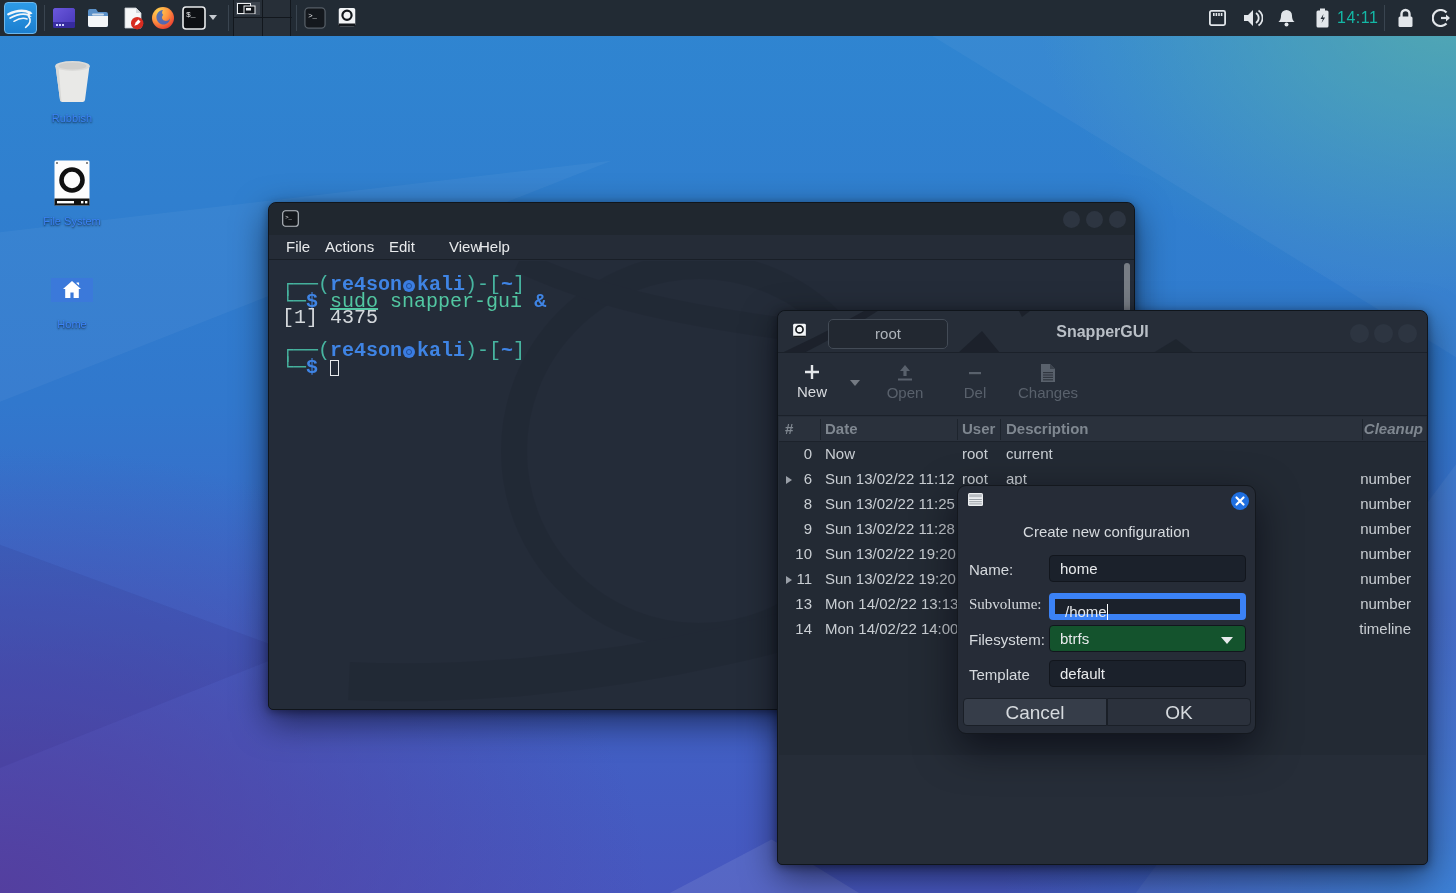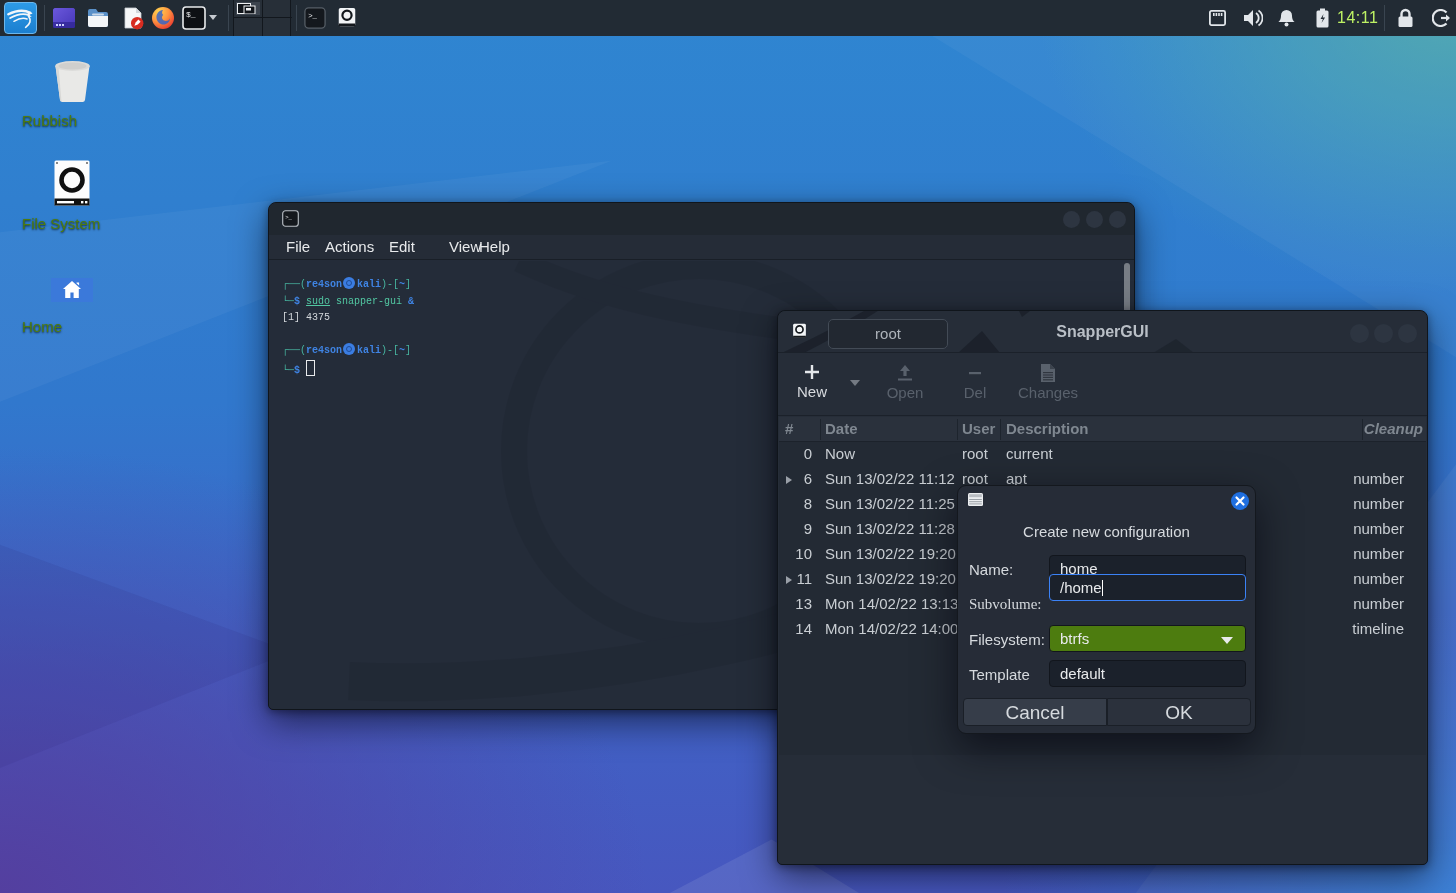--- a/index.html
+++ b/index.html
@@ -9,33 +9,33 @@
     radial-gradient(600px 420px at 100% 0%, rgba(80,172,168,0.85), rgba(80,172,168,0) 70%),
     radial-gradient(700px 430px at 100% 100%, rgba(45,130,215,0.8), rgba(45,130,215,0) 65%),
     radial-gradient(900px 620px at 0% 100%, rgba(84,62,158,0.97), rgba(84,62,158,0) 72%),
     linear-gradient(180deg, #2f86d1 0%, #3178cd 45%, #3f63c6 75%, #4757bf 100%);
 }
 .facet { position:absolute; inset:0; }
 
 #panel { position:absolute; left:0; top:0; width:1456px; height:36px; background:#222b34; z-index:50; }
 .psep { position:absolute; top:5px; width:1px; height:26px; background:#3a4550; }
 .picon { position:absolute; top:6px; }
-#clock { position:absolute; left:1337px; top:9px; color:#bef264; font-size:16px; letter-spacing:0.5px; }
-
-.dlabel { position:absolute; color:#4d7c0f; font-size:15px; text-shadow:0 1px 2px rgba(0,0,0,0.75); }
+#clock { position:absolute; left:1337px; top:9px; color:#14b8a6; font-size:16px; letter-spacing:0.5px; }
+
+.dlabel { position:absolute; color:#3b82f6; font-size:11px; text-align:center; text-shadow:0 1px 2px rgba(0,0,0,0.75); }
 
 .win { position:absolute; box-shadow:0 12px 34px rgba(0,0,10,0.55), 0 2px 8px rgba(0,0,10,0.4); border-radius:8px 8px 5px 5px; }
 .circbtn { width:17px; height:17px; border-radius:50%; background:#2d3541; display:inline-block; }
 
 #term { left:268px; top:202px; width:867px; height:508px; background:#242c39; z-index:10; border:1px solid #10151b; }
 #term .tbar { position:relative; height:32px; background:#20272f; border-radius:8px 8px 0 0; }
 #term .ttitle { position:absolute; left:0; right:40px; text-align:center; top:8px; color:#9ba1a8; font-size:14px; font-weight:bold;}
 #term .menus { position:relative; height:25px; background:#252c37; border-bottom:1px solid #191f27; color:#e8eaec; font-size:15px; }
 #term .menus span { position:absolute; top:3px; }
-#termbody { position:absolute; left:0; top:58px; right:0; bottom:0; overflow:hidden; font-family:"Liberation Mono", monospace; font-size:10px; line-height:16.5px; color:#d4d8dc; }
+#termbody { position:absolute; left:0; top:58px; right:0; bottom:0; overflow:hidden; font-family:"Liberation Mono", monospace; font-size:20px; line-height:16.5px; color:#d4d8dc; }
 #termtext { position:absolute; left:13px; top:16px; white-space:pre; }
 .tc { color:#47b5a0; } 
 .tb { color:#3f84e4; font-weight:bold; } 
 .tg { color:#52c7a2; }
 .kat { display:inline-block; width:12px; height:12px; background:#3b7de2; border-radius:50%; vertical-align:-2px; margin:0 2px 0 1px; position:relative; }
 .kat::after { content:""; position:absolute; left:3px; top:3px; width:6px; height:6px; border-radius:50%; border:1px solid #1e4c96; box-sizing:border-box; }
 
 #snap { left:777px; top:310px; width:651px; height:555px; background:#262d38; z-index:20; border:1px solid #10151b; }
 #snap .tbar { position:relative; height:42px; background:#262d38; border-radius:8px 8px 0 0; overflow:hidden; border-bottom:1px solid #1b212a;}
 #snap .stitle { position:absolute; width:100%; text-align:center; top:12px; color:#b9bfc6; font-size:16px; font-weight:bold; }
@@ -44,21 +44,21 @@
 .tbtn { position:absolute; text-align:center; font-size:15px; }
 .tbtn.dis { color:#59616c; }
 
 #table { position:absolute; left:1px; top:106px; right:1px; height:338px; background:#232a34; font-size:15px; color:#c9ced3; }
 #thead { position:relative; height:25px; background:#2a313c; border-bottom:1px solid #1c222b; color:#7f8790; font-weight:bold; }
 .trow { position:relative; height:25px; }
 .cnum { position:absolute; left:0; width:33px; text-align:right; top:3px; }
 .cdate { position:absolute; left:46px; top:3px; }
 .cuser { position:absolute; left:183px; top:3px; }
 .cdesc { position:absolute; left:227px; top:3px; }
-.cclean { position:absolute; right:22px; top:3px;margin-left:24px; }
+.cclean { position:absolute; right:15px; top:3px;margin-left:24px; }
 .exp { position:absolute; left:7px; top:9px; width:0; height:0; border-left:6px solid #9aa0a8; border-top:4px solid transparent; border-bottom:4px solid transparent; }
 
 #userdata { position:absolute; left:1px; right:1px; top:444px; bottom:1px; background:#262d38; }
 
 #dlg { position:absolute; left:957px; top:485px; width:299px; height:249px; background:#262c37; border:1px solid #14181e; border-radius:9px; box-shadow:0 14px 40px rgba(0,0,10,0.6); z-index:30; font-size:15px; color:#d6dade; }
 .dinput { position:absolute; left:91px; width:197px; height:27px; background:#1b212b; border:1px solid #12161d; border-radius:4px; color:#e8eaec; font-size:15px; line-height:25px; padding-left:10px; }
 .dlabelr { position:absolute; left:11px; }
 .dbtn { position:absolute; bottom:7px; height:28px; line-height:28px; text-align:center; font-size:19px; border:1px solid #1a1f27; }
 </style>
 </head>
@@ -373,20 +373,20 @@
       </g>
     </svg>
   <svg style="position:absolute;right:6px;top:6px;" width="18" height="18" viewBox="0 0 18 18">
       <circle cx="9" cy="9" r="9" fill="#1f6fe0"></circle>
       <path d="M5.5 5.5 L12.5 12.5 M12.5 5.5 L5.5 12.5" stroke="#fff" stroke-width="2.2" stroke-linecap="round"></path>
     </svg>
   <div style="position:absolute;top:37px;width:100%;text-align:center;">Create new configuration</div>
   <div class="dlabelr" style="top:75px;">Name:</div>
   <div class="dinput" style="top:69px;">home</div>
   <div class="dlabelr" style="top:110px;font-family:Liberation Serif, serif;">Subvolume:</div>
-  <div class="dinput" style="top:88px;border:1px solid #3b82f6;">/home<span style="display:inline-block;width:1px;height:16px;background:#fff;vertical-align:-3px;"></span></div>
+  <div class="dinput" style="top:107px;border:6px solid #3b82f6;">/home<span style="display:inline-block;width:1px;height:16px;background:#fff;vertical-align:-3px;"></span></div>
   <div class="dlabelr" style="top:145px;">Filesystem:</div>
-  <div class="dinput" style="top:139px;background:#4d7c0f;border:1px solid #12161d;">btrfs<span style="position:absolute;right:12px;top:11px;width:0;height:0;border-top:7px solid #e8eaec;border-left:6px solid transparent;border-right:6px solid transparent;"></span></div>
+  <div class="dinput" style="top:139px;background:#14532d;border:1px solid #12161d;">btrfs<span style="position:absolute;right:12px;top:11px;width:0;height:0;border-top:7px solid #e8eaec;border-left:6px solid transparent;border-right:6px solid transparent;"></span></div>
   <div class="dlabelr" style="top:180px;">Template</div>
   <div class="dinput" style="top:174px;">default</div>
   <div class="dbtn" style="left:5px;width:144px;background:#363d49;border-radius:4px 0 0 4px;">Cancel</div>
   <div class="dbtn" style="left:149px;width:144px;background:#2b313c;border-radius:0 4px 4px 0;">OK</div>
 </div>
 
 </body></html>

